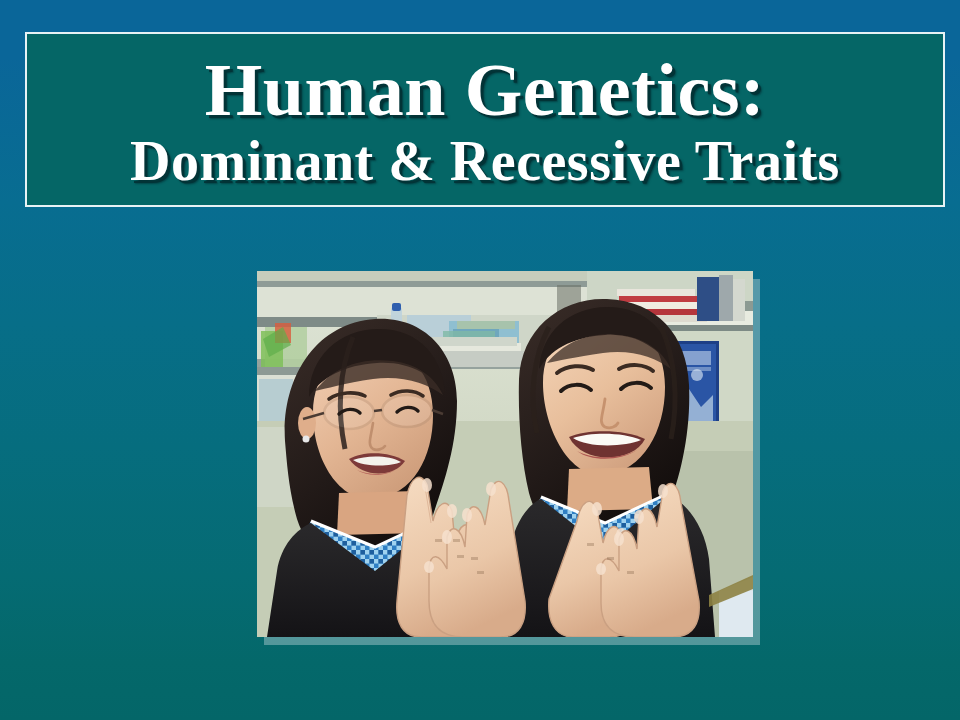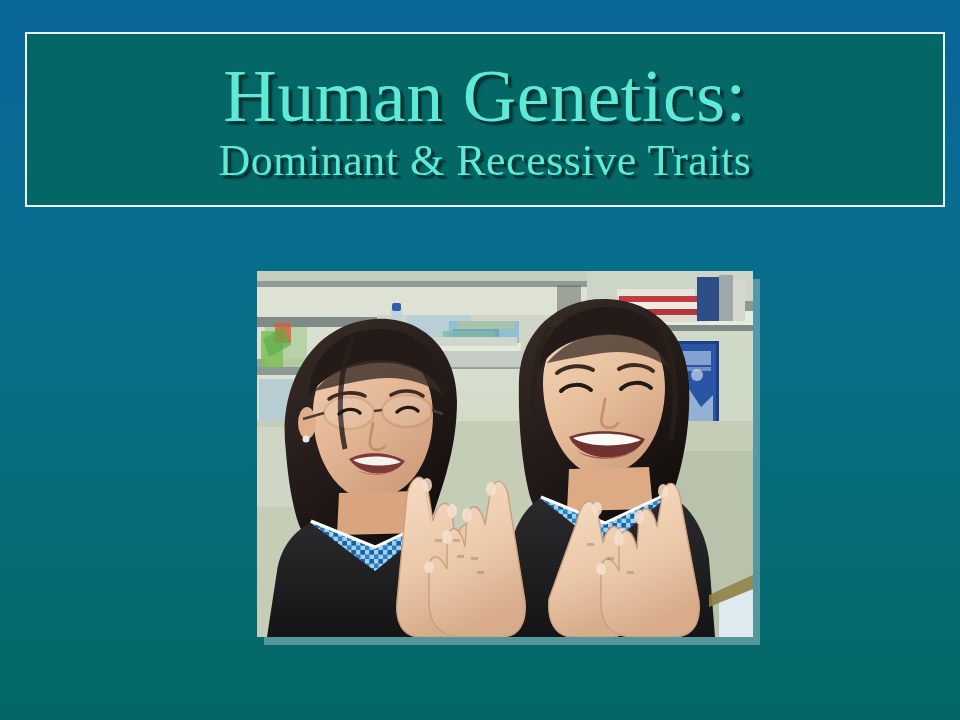--- a/index.html
+++ b/index.html
@@ -39,39 +39,39 @@
     background: #056666;
     border: 2px solid #e8f2f5;
     display: flex;
     flex-direction: column;
     align-items: center;
     justify-content: center;
     padding-top: 2px;
   }
 
   .title-line {
-    color: #5eead4;
+    color: #ffffff;
     font-family: "Liberation Serif", serif;
-    font-weight: normal;
+    font-weight: bold;
     text-align: left;
     line-height: 1.0;
     white-space: nowrap;
     letter-spacing: 0.5px;
     text-shadow:
        3px 3px 0px rgba(2, 48, 52, 0.85),
        4px 4px 2px rgba(2, 40, 45, 0.55);
   }
 
   .title-line.main {
     font-size: 74px;
     margin-bottom: 6px;
   }
 
   .title-line.sub {
-    font-size: 44px;
+    font-size: 56px;
   }
 
   
   .photo-shadow {
     position: absolute;
     left: 264px;
     top: 279px;
     width: 496px;
     height: 366px;
     background: rgba(150, 190, 195, 0.55);

